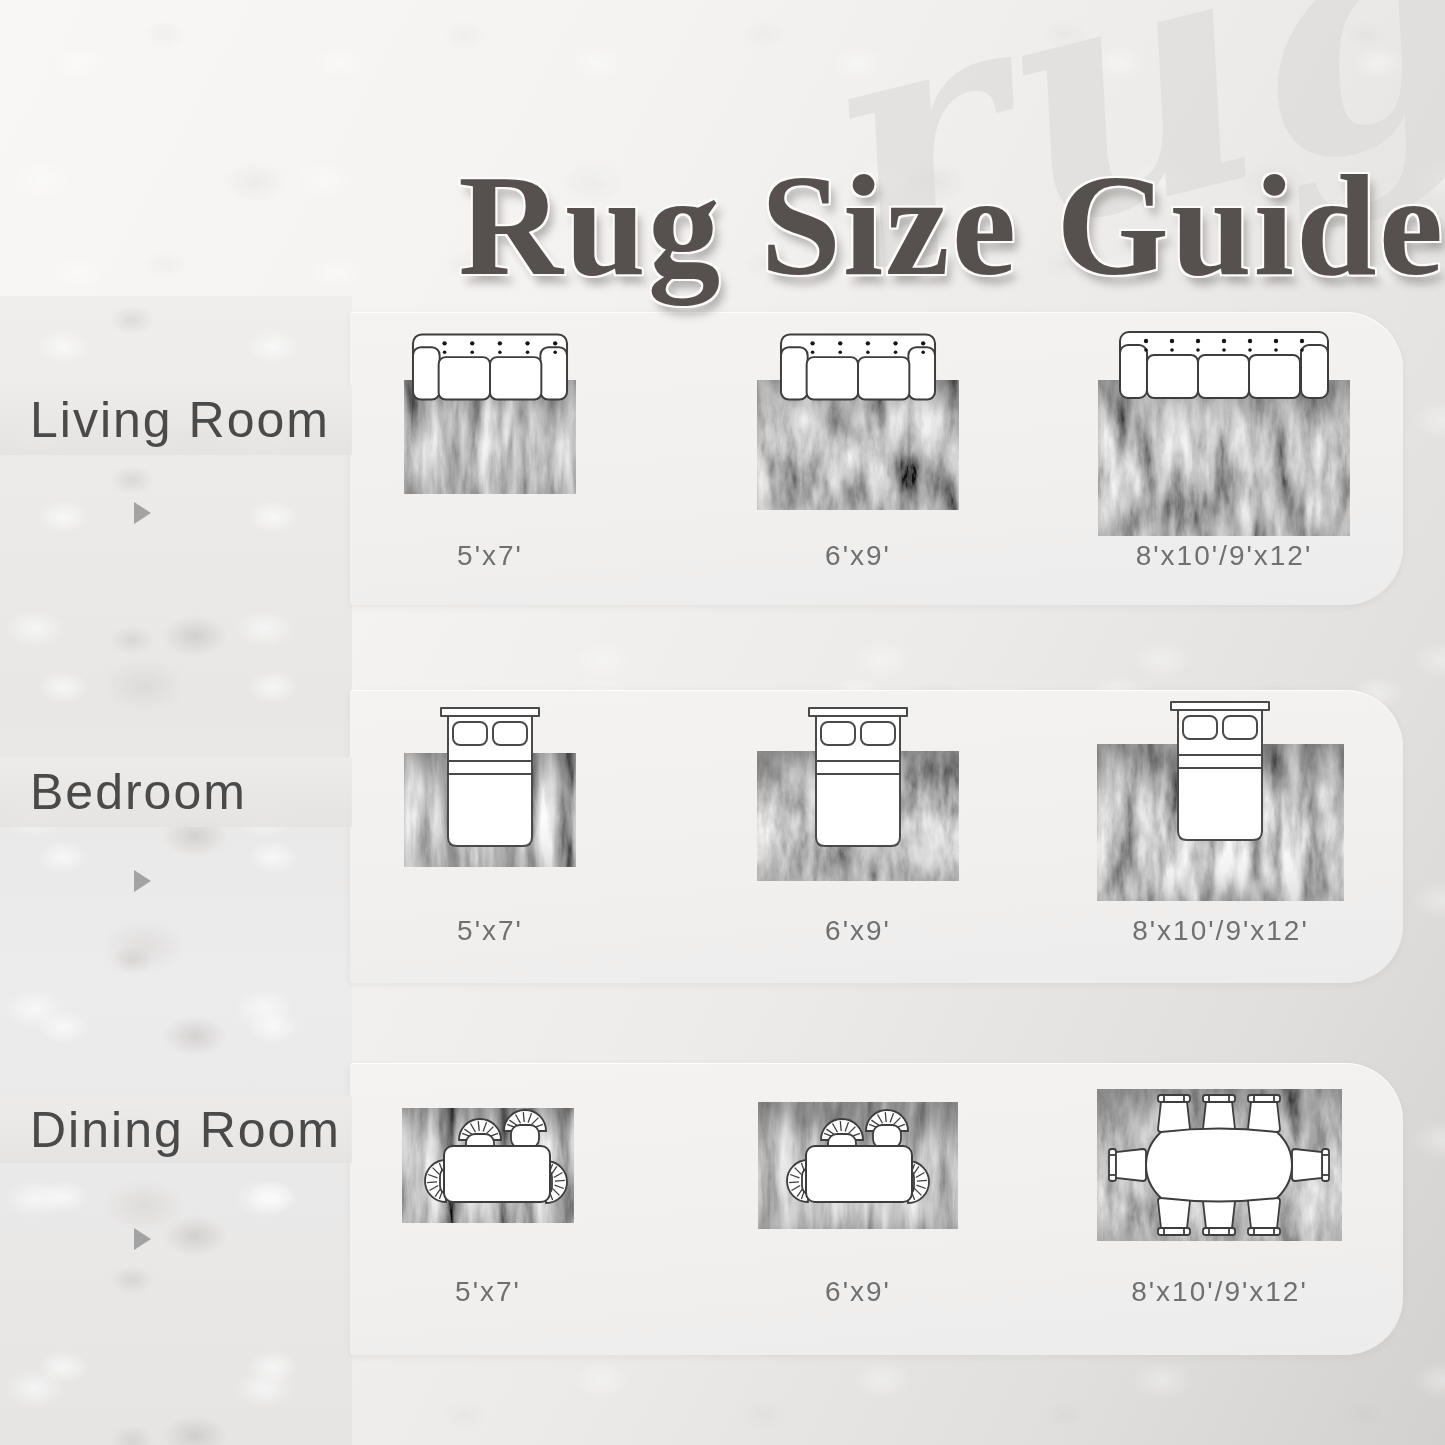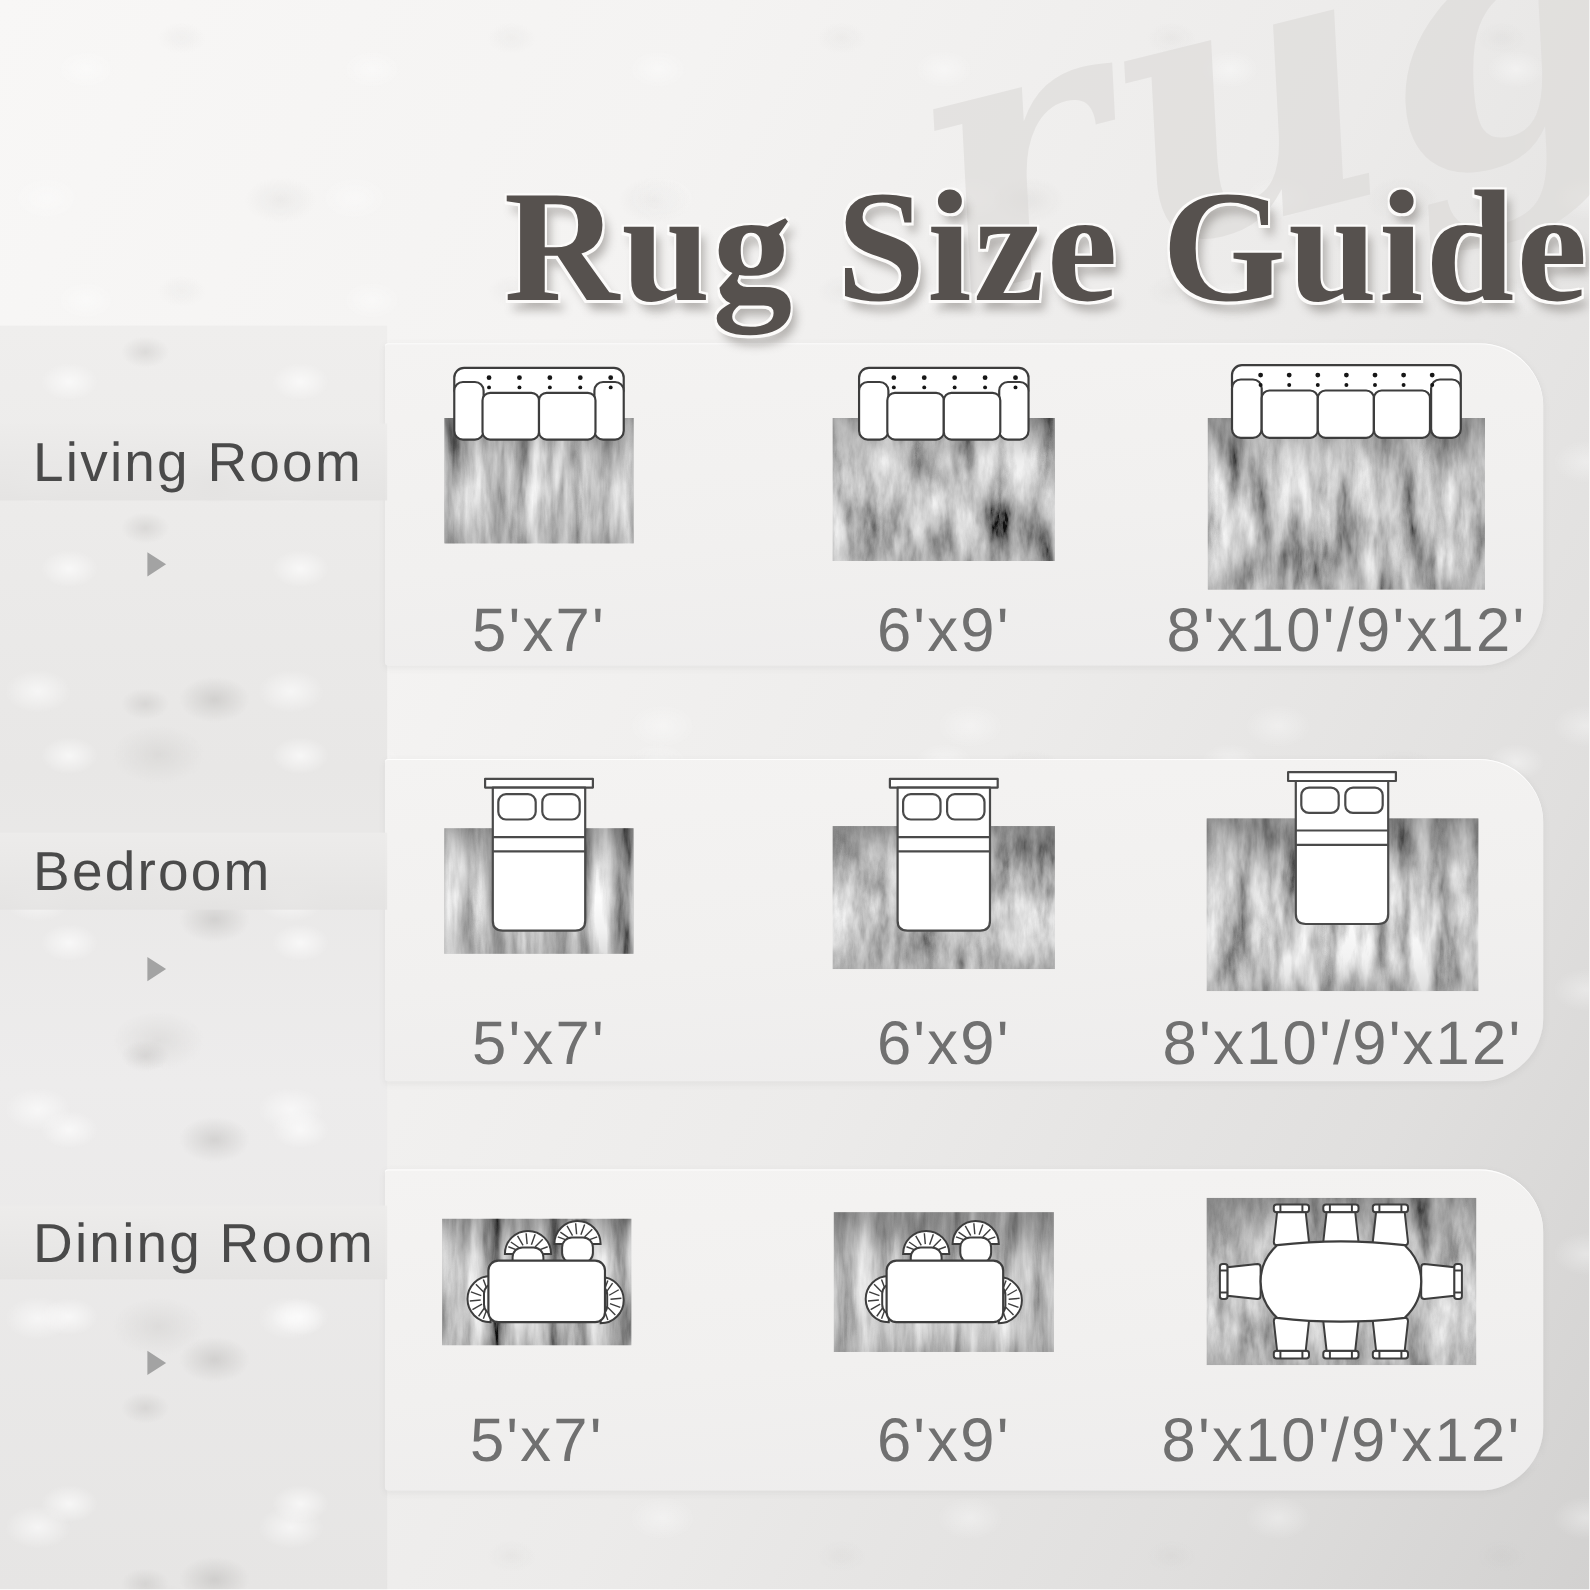--- a/index.html
+++ b/index.html
@@ -41,21 +41,21 @@
   .band span{font-size:50px;color:#4a4a4a;letter-spacing:2px;white-space:nowrap;}
   .arrow{position:absolute;left:134px;width:0;height:0;z-index:3;
     border-left:17px solid #a3a3a3;border-top:11px solid transparent;border-bottom:11px solid transparent;}
   .cell{position:absolute;z-index:4;}
   .rug{position:absolute;inset:0;box-shadow:inset 0 0 0 1px rgba(70,70,70,.25);}
   .rugsvg{position:absolute;inset:0;width:100%;height:100%;display:block;}
   .rug::after{content:"";position:absolute;inset:0;
     background:linear-gradient(180deg,rgba(10,10,10,.30),rgba(90,90,90,.10) 30%,rgba(240,240,240,.12) 55%,rgba(130,130,130,.10) 80%,rgba(60,60,60,.16));}
   .furn{position:absolute;overflow:visible;}
   .size{position:absolute;left:50%;transform:translateX(-50%);white-space:nowrap;
-    font-size:56px;color:#707070;letter-spacing:2px;}
+    font-size:28px;color:#707070;letter-spacing:2px;}
 </style>
 </head>
 <body>
 
 <div class="page">
   <div class="page-tex"></div>
   <div class="side-tex"></div>
   <div class="watermark">rug</div>
   <h1 class="title">Rug Size Guide</h1>
 

